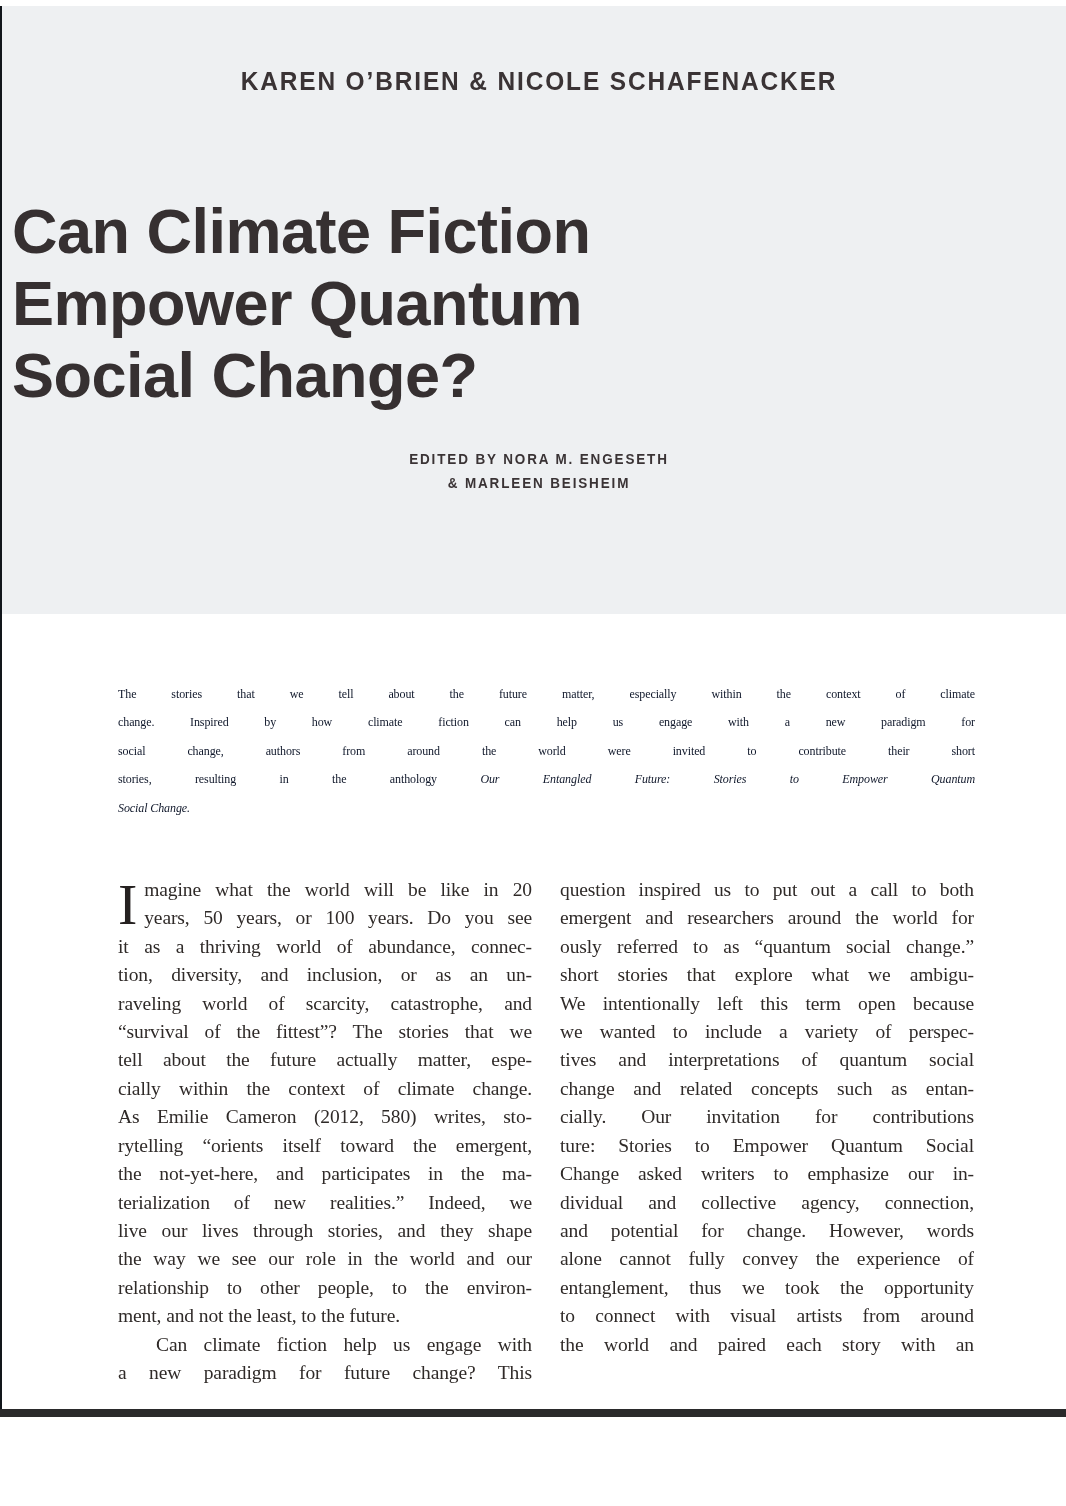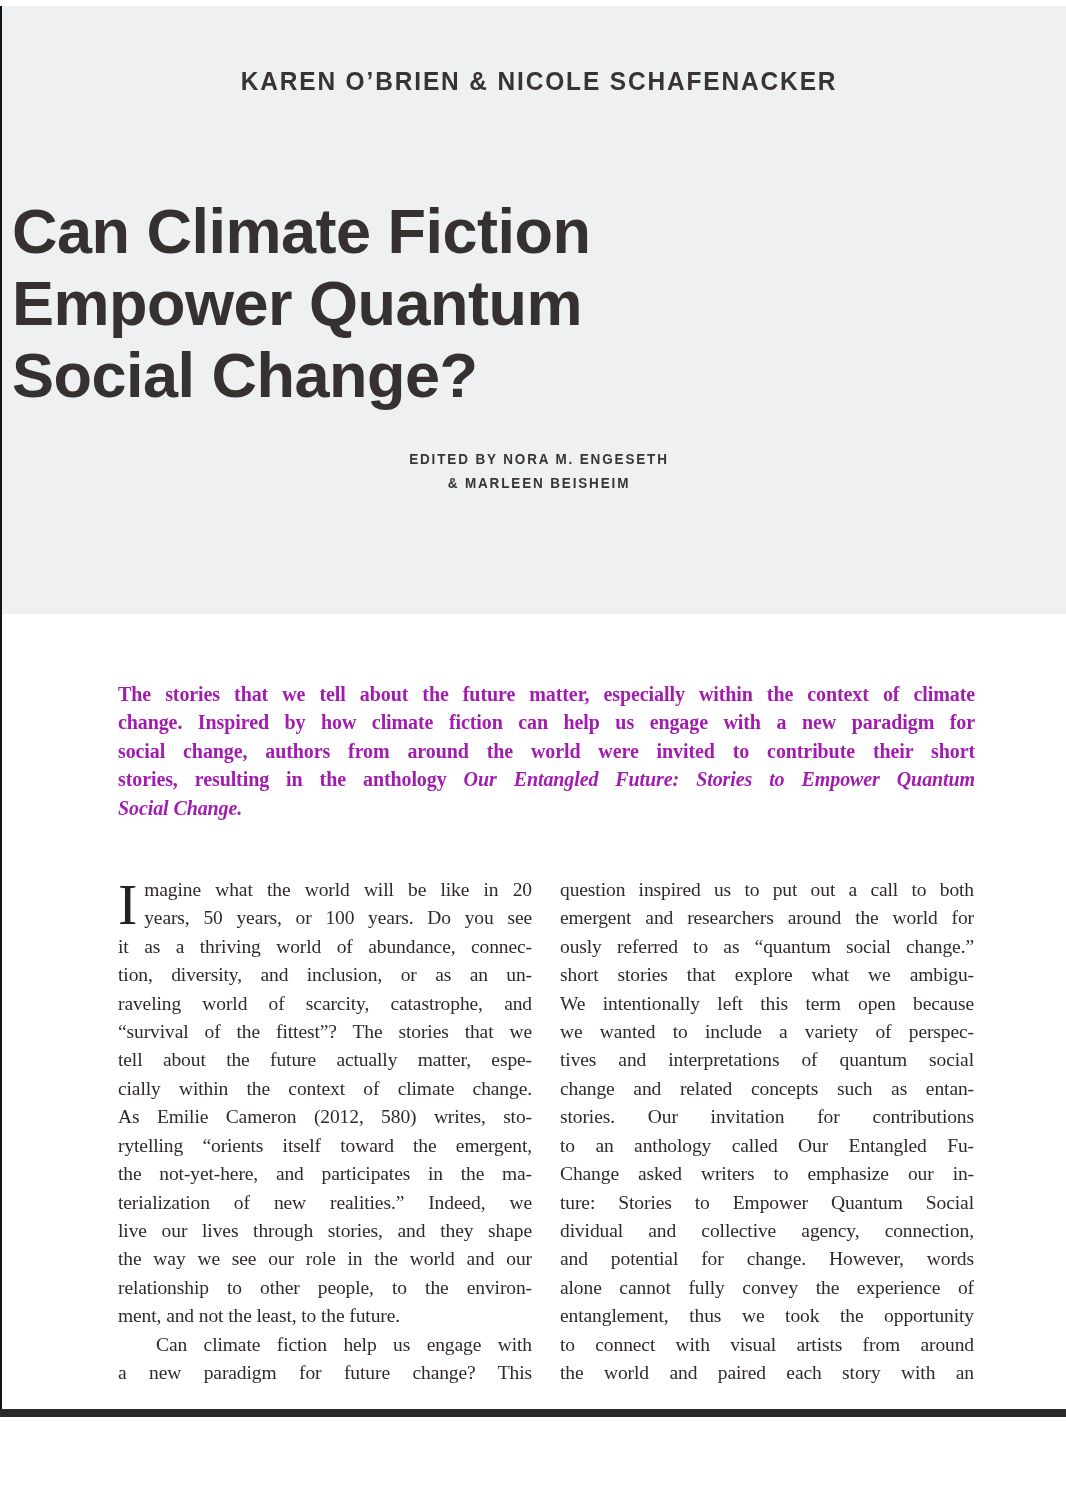--- a/index.html
+++ b/index.html
@@ -25,22 +25,22 @@
     font-weight:700;font-size:63px;line-height:72px;letter-spacing:-0.5px;color:var(--heading);}
   .title-block .line{text-align:left;}
   .edited-block{margin-top:36px;font-family:"Liberation Sans",sans-serif;font-weight:700;
     font-size:14.5px;line-height:24px;letter-spacing:2px;color:#3a3335;
     transform:scaleX(0.93);transform-origin:center;}
   .edited-block .line{text-align:center;white-space:nowrap;}
   
   .body-wrap{position:absolute;left:0;top:608px;width:1066px;box-sizing:border-box;
     padding-left:118px;padding-right:91px;}
   .abstract{
-    margin-top:66px;font-weight:700;font-size:20px;line-height:28.4px;
-    letter-spacing:-0.1px;color:#a21caf;overflow:hidden;
+    margin-top:66px;font-weight:400;font-size:12px;line-height:28.4px;
+    letter-spacing:-0.1px;color:#0f172a;overflow:hidden;
   }
   .justified .line{text-align:justify;text-align-last:justify;}
   .justified .line.last{text-align-last:left;}
   .justified.cont .line.last{text-align-last:justify;}
   .abstract em, .textcol em{font-style:italic;}
   .columns{display:flex;gap:28px;margin-top:54px;}
   .textcol{width:414px;overflow:hidden;font-size:19.5px;line-height:28.4px;
     letter-spacing:-0.1px;color:var(--text);}
   .drop-cap{
     float:left;font-size:58px;line-height:52px;height:53px;margin:3px 7px 0 0;
@@ -99,24 +99,23 @@
       <div class="textcol">
         <div class="justified cont">
             <div class="line">question inspired us to put out a call to both</div>
             <div class="line">emergent and researchers around the world for</div>
             <div class="line">ously referred to as “quantum social change.”</div>
             <div class="line">short stories that explore what we ambigu-</div>
             <div class="line">We intentionally left this term open because</div>
             <div class="line">we wanted to include a variety of perspec-</div>
             <div class="line">tives and interpretations of quantum social</div>
             <div class="line">change and related concepts such as entan-</div>
-            <div class="line">stories. Our invitation for contributions</div>
-            <div class="line">to an anthology called Our Entangled Fu-</div>
+            <div class="line">cially. Our invitation for contributions</div>
+            <div class="line">ture: Stories to Empower Quantum Social</div>
             <div class="line">Change asked writers to emphasize our in-</div>
-            <div class="line">ture: Stories to Empower Quantum Social</div>
             <div class="line">dividual and collective agency, connection,</div>
             <div class="line">and potential for change. However, words</div>
             <div class="line">alone cannot fully convey the experience of</div>
             <div class="line">entanglement, thus we took the opportunity</div>
             <div class="line">to connect with visual artists from around</div>
             <div class="line last">the world and paired each story with an</div>
           </div>
       </div>
     </div>
   </div>

